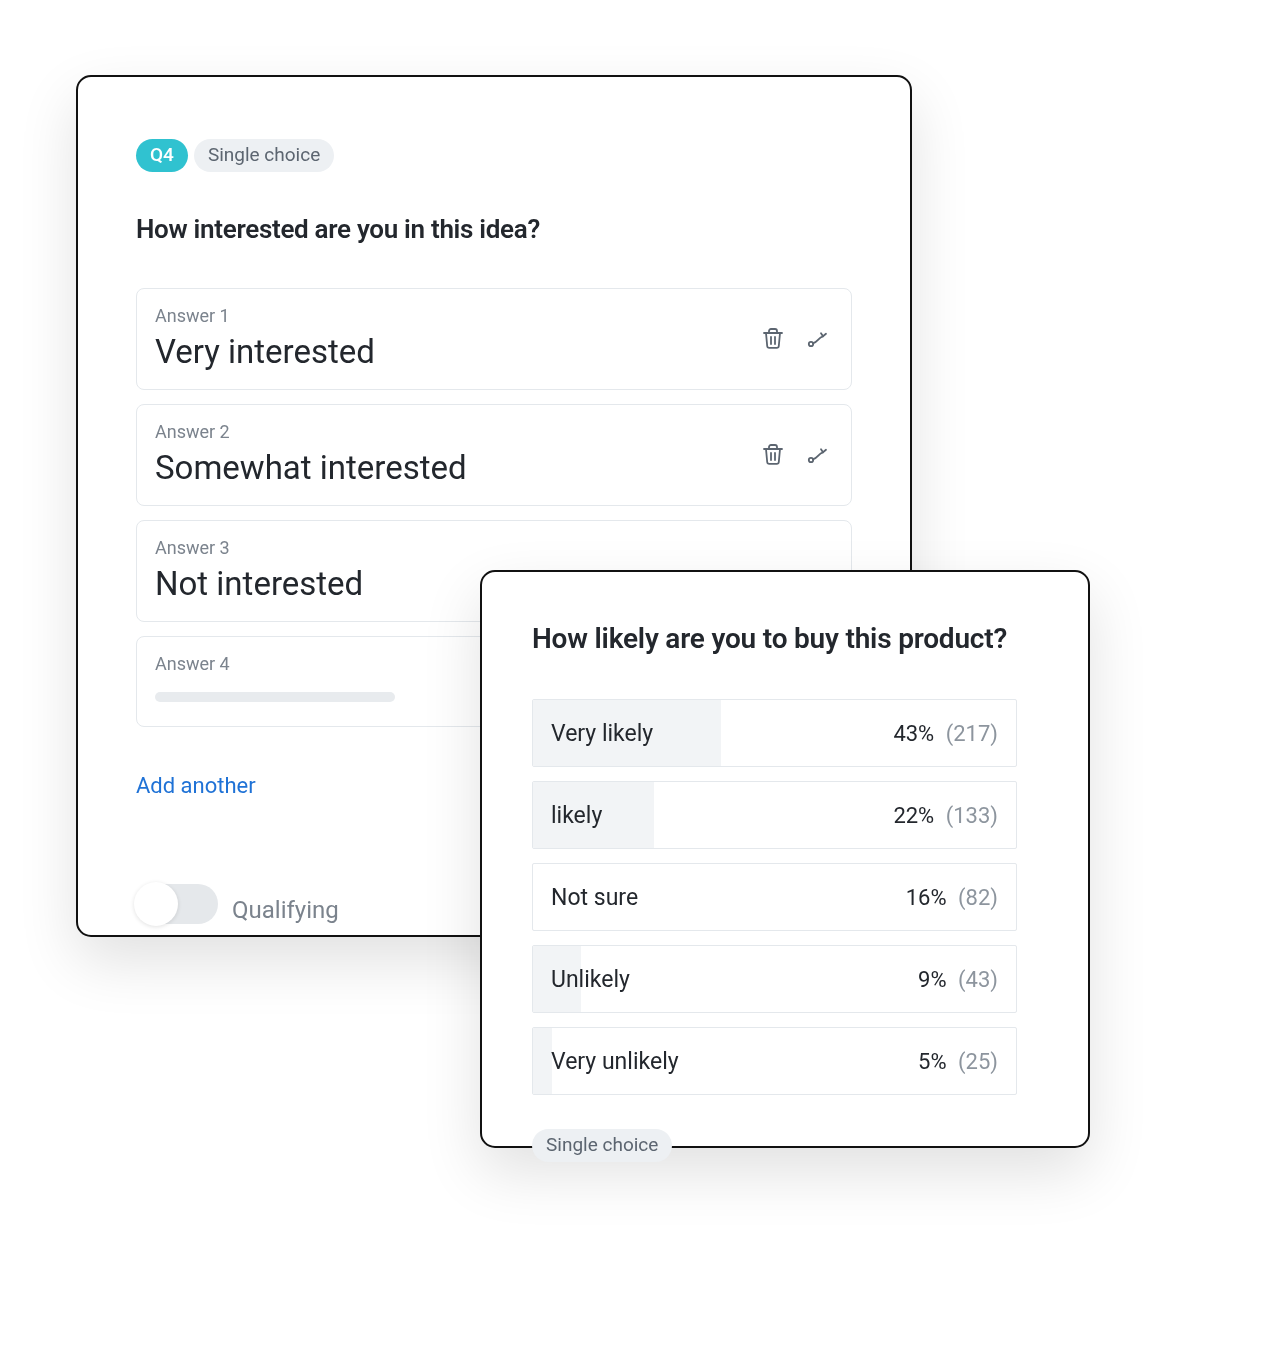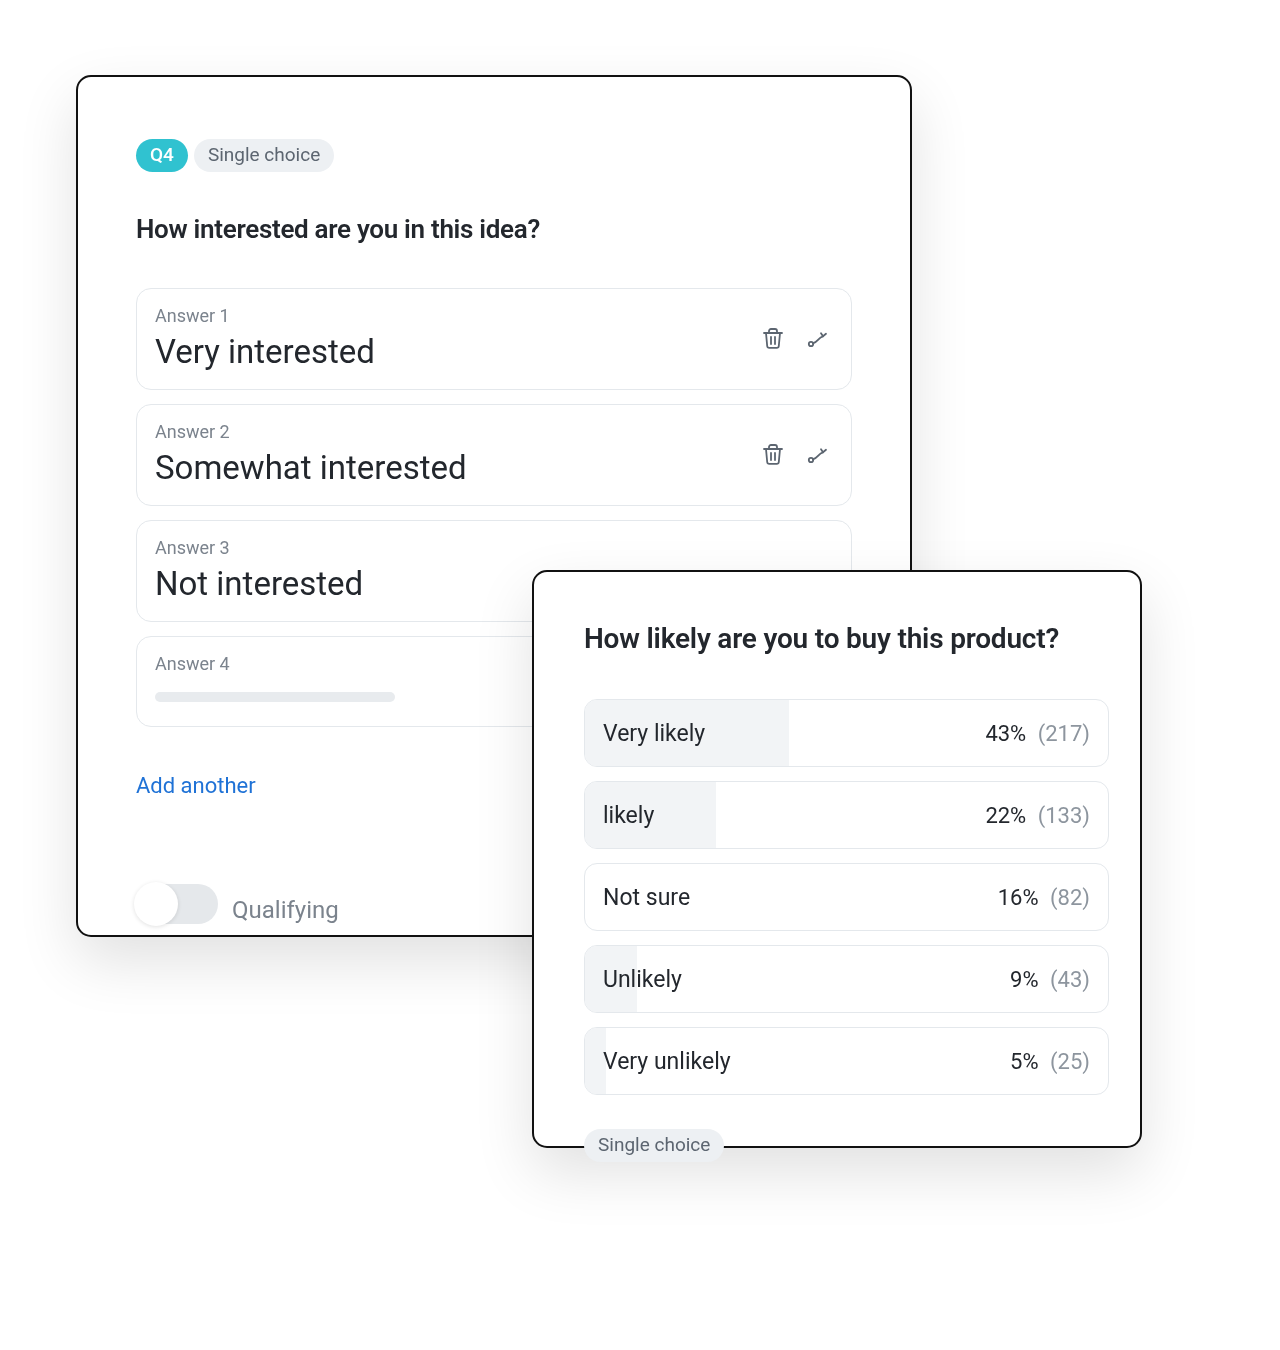--- a/index.html
+++ b/index.html
@@ -11,22 +11,22 @@
     background: #fff;
     border: 2px solid #111;
     border-radius: 15px;
     box-shadow: 0 24px 60px rgba(0,0,0,0.12);
   }
   .editor-card {
     left: 76px; top: 75px; width: 836px; height: 862px;
     padding: 62px 58px 40px 58px;
   }
   .results-card {
-    left: 532px; top: 570px; width: 610px; height: 578px;
-    padding: 50px 31px 40px 50px;
+    left: 480px; top: 570px; width: 610px; height: 578px;
+    padding: 50px 71px 40px 50px;
   }
 
   .pill-row { display: flex; align-items: flex-start; gap: 6px; margin-bottom: 42px; }
   .pill {
     display: inline-flex; align-items: center; justify-content: center;
     border-radius: 999px;
     font-size: 19px;
     padding: 4px 14px;
     line-height: 1.3;
   }
@@ -36,21 +36,21 @@
   .question-title {
     font-size: 26px;
     font-weight: 600;
     color: #23272d;
     margin-bottom: 44px;
     letter-spacing: -0.3px;
   }
 
   .answer-box {
     border: 1px solid #e4e8ec;
-    border-radius: 15px;
+    border-radius: 8px;
     padding: 16px 18px 18px 18px;
     margin-bottom: 14px;
     position: relative;
   }
   .answer-label {
     font-size: 18px;
     color: #7b838d;
     margin-bottom: 6px;
   }
   .answer-text {
@@ -118,21 +118,21 @@
   .results-title {
     font-size: 28px;
     font-weight: 600;
     color: #23272d;
     margin-bottom: 44px;
     letter-spacing: -0.2px;
   }
   .result-row {
     position: relative;
     border: 1px solid #e4e8ec;
-    border-radius: 13px;
+    border-radius: 2px;
     height: 68px;
     margin-bottom: 14px;
     display: flex;
     align-items: center;
     padding: 0 18px;
     overflow: hidden;
   }
   .result-fill {
     position: absolute;
     left: 0; top: 0; bottom: 0;

